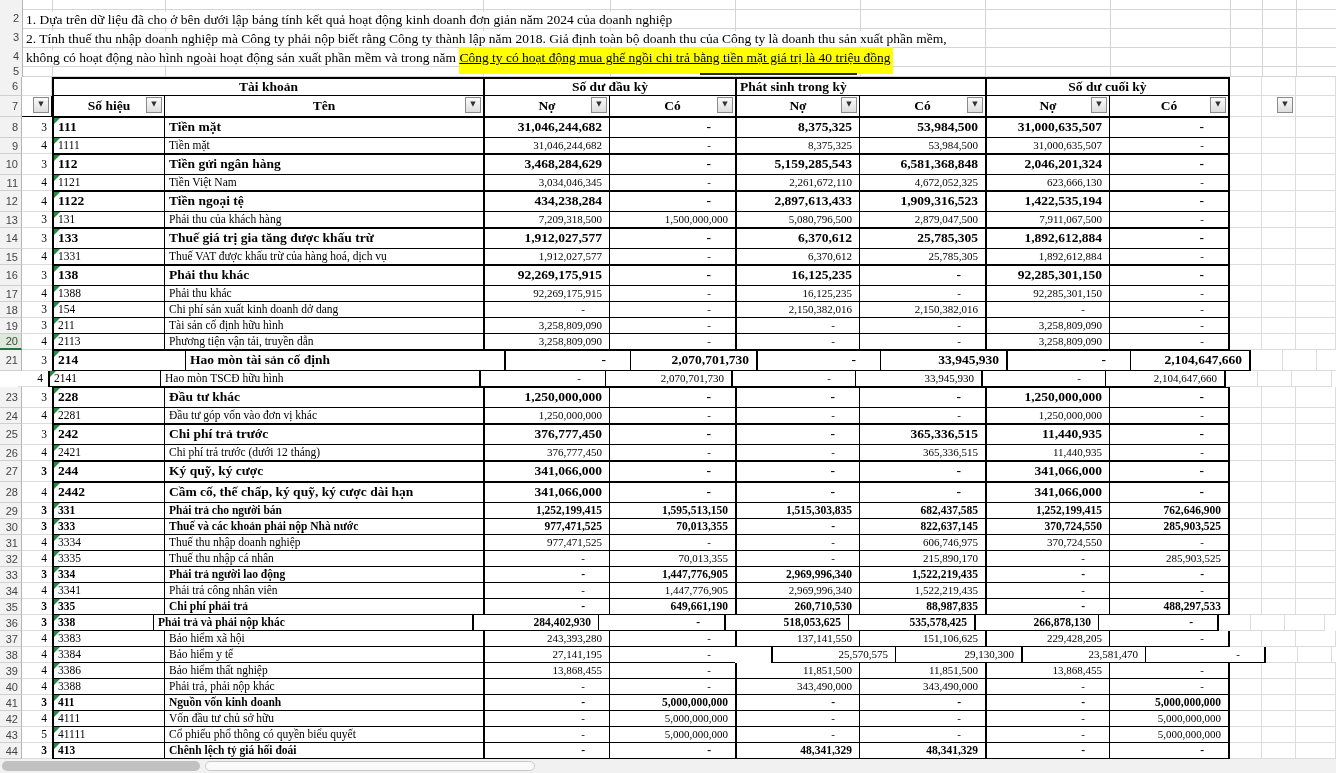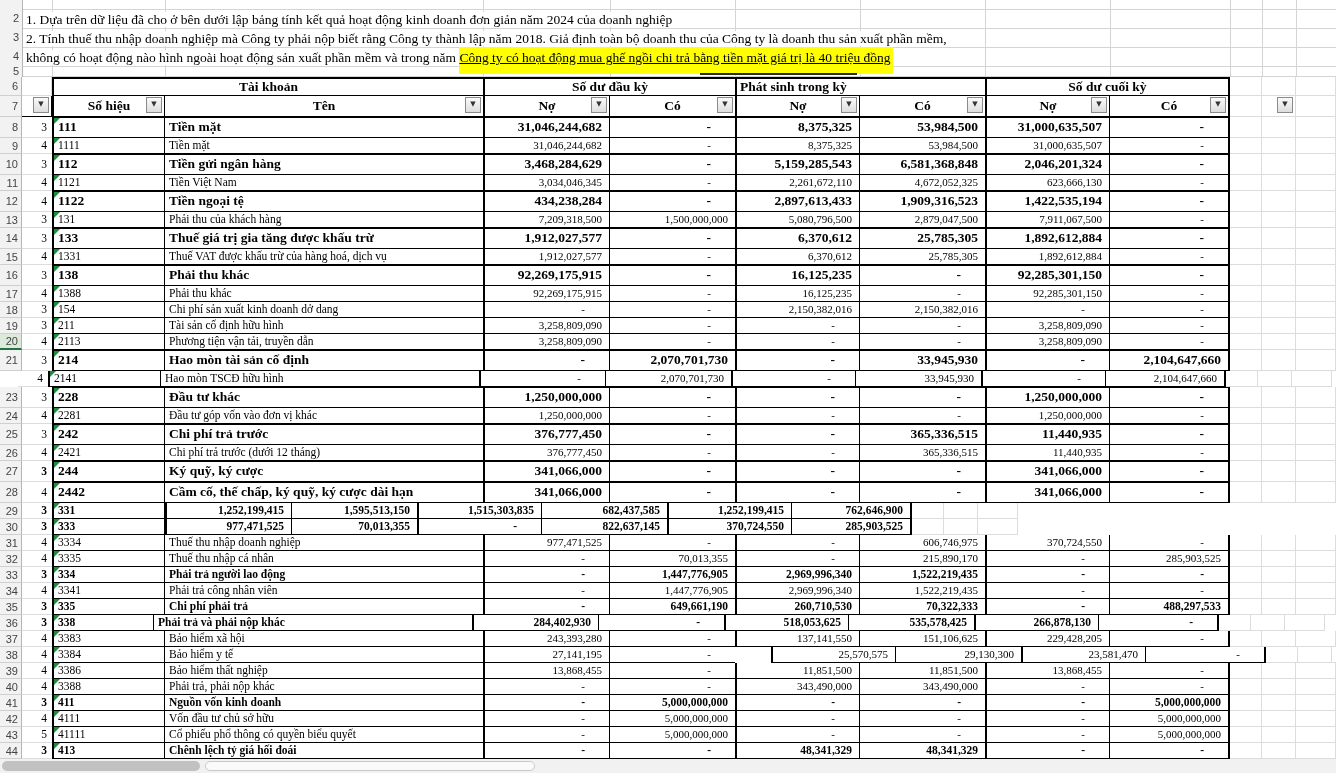--- a/index.html
+++ b/index.html
@@ -315,21 +315,21 @@
         <div class="c blk val noR dash" style="width: 125px;">-</div>
         <div class="c blk val thickL" style="width: 125px;">3,258,809,090</div>
         <div class="c blk val thickR dash" style="width: 120px;">-</div>
         <div class="c gst" style="width: 32px;"></div>
         <div class="c gst" style="width: 34px;"></div>
         <div class="c gst" style="width: 40px;"></div>
       </div>
       <div class="row rowBig" style="height: 21px;">
         <div class="c rn" style="width: 22px;">21</div>
         <div class="c lvl" style="width: 30px;">3</div>
-        <div class="c blk code thickL tT" style="width: 113px;"><span class="tri"></span>214</div>
+        <div class="c blk code thickL tT" style="width: 134px;"><span class="tri"></span>214</div>
         <div class="c blk noR name tT" style="width: 318px;">Hao mòn tài sản cố định</div>
         <div class="c blk val tT thickL dash" style="width: 127px;">-</div>
         <div class="c blk val tT noR" style="width: 125px;">2,070,701,730</div>
         <div class="c blk val tT thickL dash" style="width: 125px;">-</div>
         <div class="c blk val tT noR" style="width: 125px;">33,945,930</div>
         <div class="c blk val tT thickL dash" style="width: 125px;">-</div>
         <div class="c blk val tT thickR" style="width: 120px;">2,104,647,660</div>
         <div class="c gst" style="width: 32px;"></div>
         <div class="c gst" style="width: 34px;"></div>
         <div class="c gst" style="width: 40px;"></div>
@@ -436,34 +436,36 @@
         <div class="c blk val tT thickL" style="width: 125px;">341,066,000</div>
         <div class="c blk val tT thickR dash" style="width: 120px;">-</div>
         <div class="c gst" style="width: 32px;"></div>
         <div class="c gst" style="width: 34px;"></div>
         <div class="c gst" style="width: 40px;"></div>
       </div>
       <div class="row rowSb" style="height: 16px;">
         <div class="c rn" style="width: 22px;">29</div>
         <div class="c lvl lb" style="width: 30px;">3</div>
         <div class="c blk code thickL" style="width: 113px;"><span class="tri"></span>331</div>
+        <div class="c blk noR name" style="width: 318px;">Phải trả cho người bán</div>
         <div class="c blk val thickL" style="width: 127px;">1,252,199,415</div>
         <div class="c blk val noR" style="width: 125px;">1,595,513,150</div>
         <div class="c blk val thickL" style="width: 125px;">1,515,303,835</div>
         <div class="c blk val noR" style="width: 125px;">682,437,585</div>
         <div class="c blk val thickL" style="width: 125px;">1,252,199,415</div>
         <div class="c blk val thickR" style="width: 120px;">762,646,900</div>
         <div class="c gst" style="width: 32px;"></div>
         <div class="c gst" style="width: 34px;"></div>
         <div class="c gst" style="width: 40px;"></div>
       </div>
       <div class="row rowSb" style="height: 16px;">
         <div class="c rn" style="width: 22px;">30</div>
         <div class="c lvl lb" style="width: 30px;">3</div>
         <div class="c blk code thickL" style="width: 113px;"><span class="tri"></span>333</div>
+        <div class="c blk noR name" style="width: 318px;">Thuế và các khoản phải nộp Nhà nước</div>
         <div class="c blk val thickL" style="width: 127px;">977,471,525</div>
         <div class="c blk val noR" style="width: 125px;">70,013,355</div>
         <div class="c blk val thickL dash" style="width: 125px;">-</div>
         <div class="c blk val noR" style="width: 125px;">822,637,145</div>
         <div class="c blk val thickL" style="width: 125px;">370,724,550</div>
         <div class="c blk val thickR" style="width: 120px;">285,903,525</div>
         <div class="c gst" style="width: 32px;"></div>
         <div class="c gst" style="width: 34px;"></div>
         <div class="c gst" style="width: 40px;"></div>
       </div>
@@ -528,21 +530,21 @@
         <div class="c gst" style="width: 40px;"></div>
       </div>
       <div class="row rowSb" style="height: 16px;">
         <div class="c rn" style="width: 22px;">35</div>
         <div class="c lvl lb" style="width: 30px;">3</div>
         <div class="c blk code thickL" style="width: 113px;"><span class="tri"></span>335</div>
         <div class="c blk noR name" style="width: 318px;">Chi phí phải trả</div>
         <div class="c blk val thickL dash" style="width: 127px;">-</div>
         <div class="c blk val noR" style="width: 125px;">649,661,190</div>
         <div class="c blk val thickL" style="width: 125px;">260,710,530</div>
-        <div class="c blk val noR" style="width: 125px;">70,322,333</div>
+        <div class="c blk val noR" style="width: 125px;">88,987,835</div>
         <div class="c blk val thickL dash" style="width: 125px;">-</div>
         <div class="c blk val thickR" style="width: 120px;">488,297,533</div>
         <div class="c gst" style="width: 32px;"></div>
         <div class="c gst" style="width: 34px;"></div>
         <div class="c gst" style="width: 40px;"></div>
       </div>
       <div class="row rowSb" style="height: 16px;">
         <div class="c rn" style="width: 22px;">36</div>
         <div class="c lvl lb" style="width: 30px;">3</div>
         <div class="c blk code thickL" style="width: 102px;"><span class="tri"></span>338</div>

